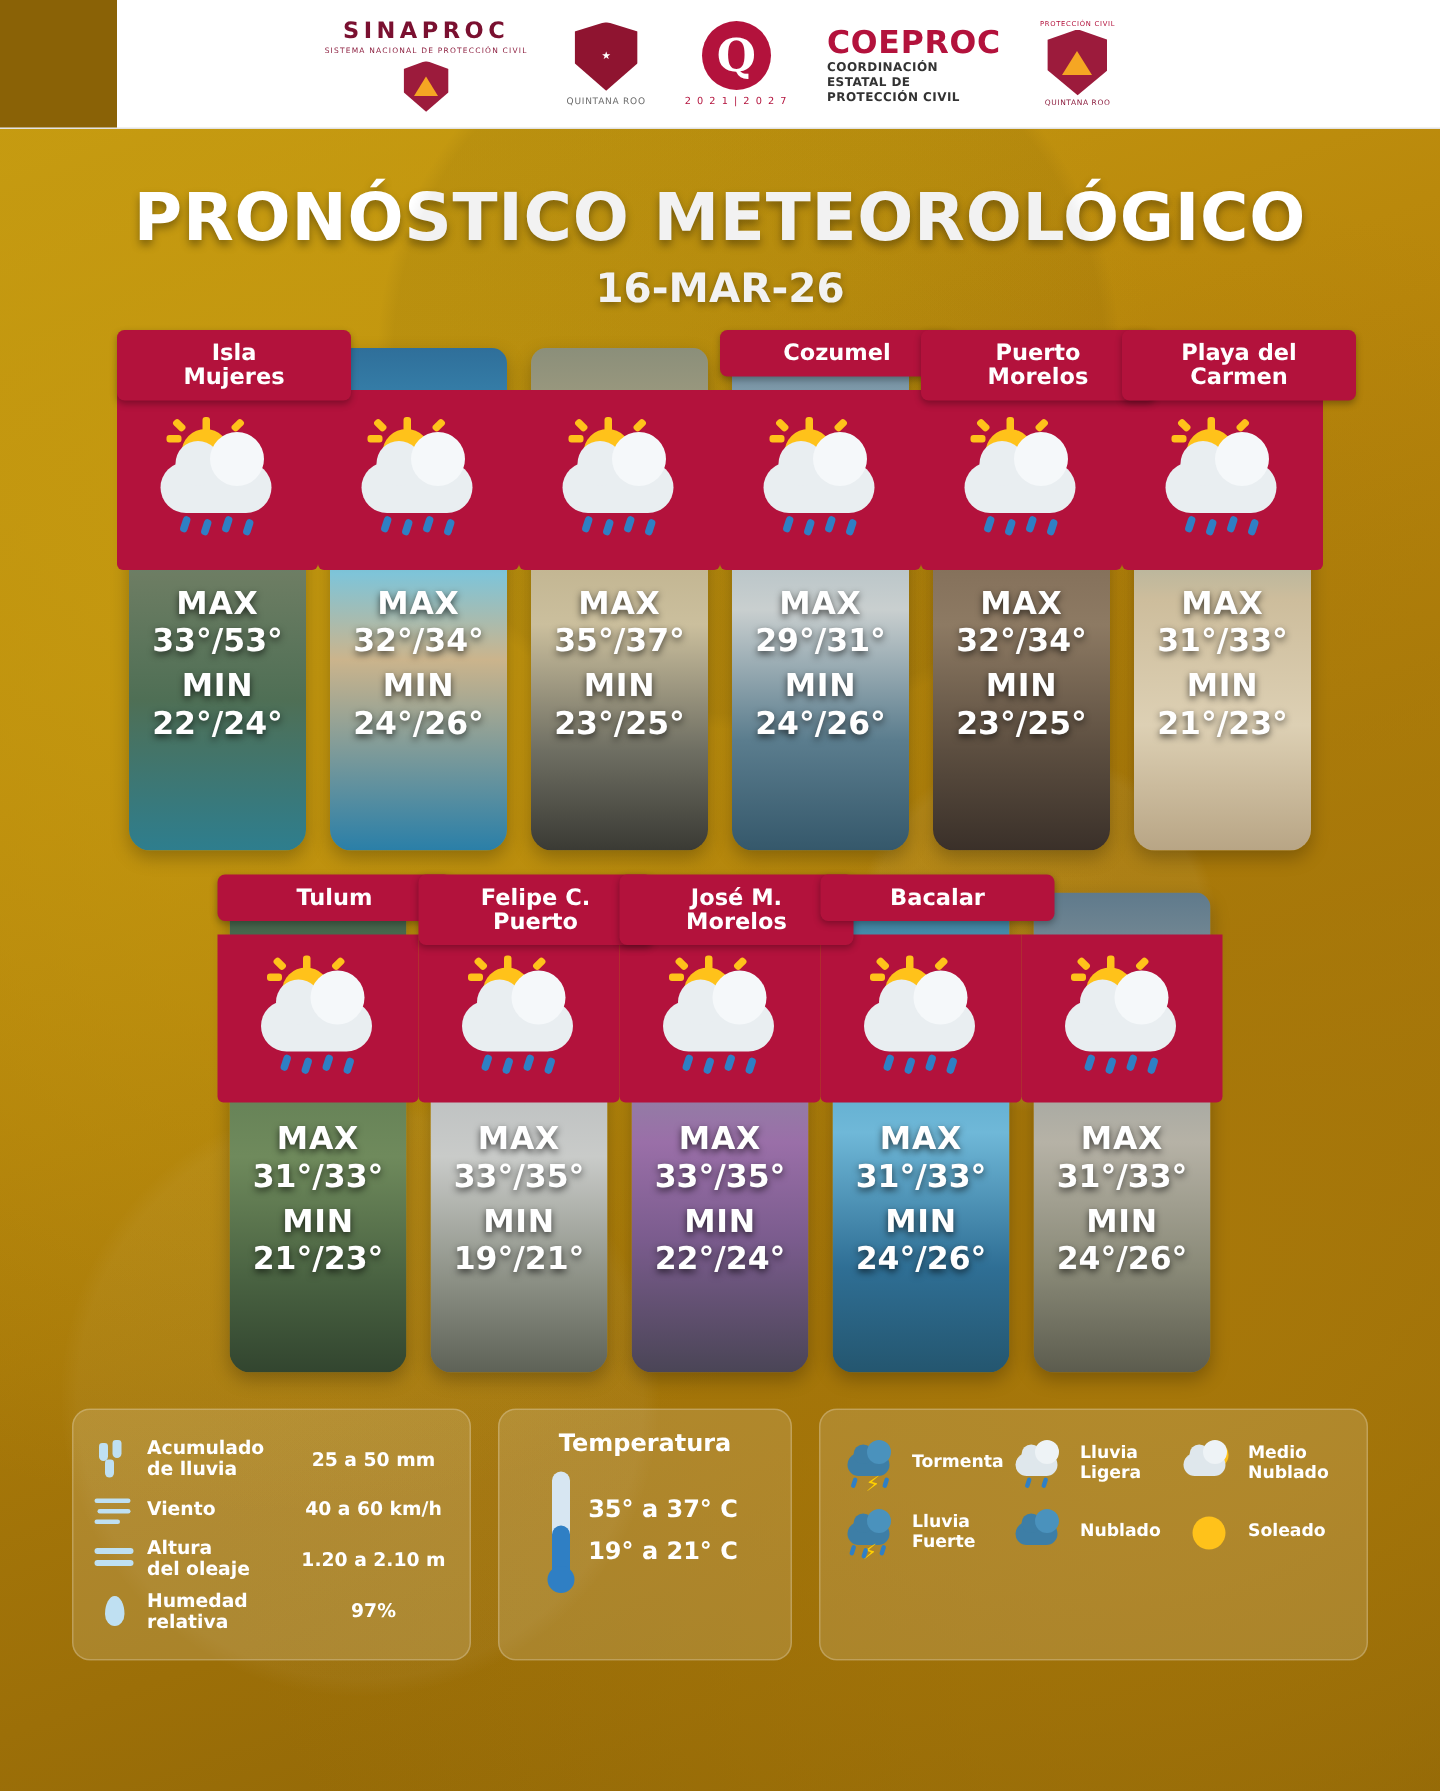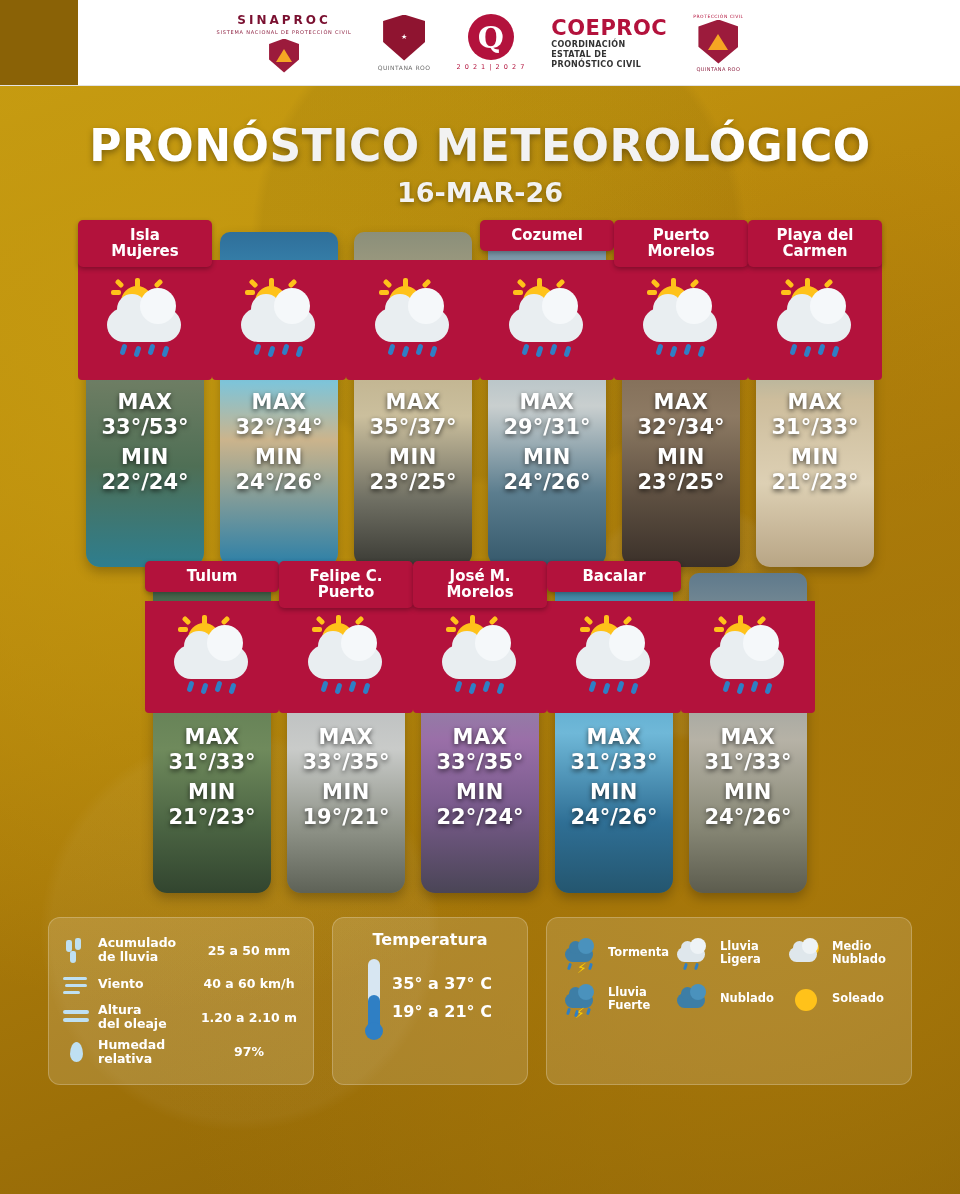--- a/index.html
+++ b/index.html
@@ -35,21 +35,21 @@
     background: #ffffff;
     display: flex; align-items: center; justify-content: center;
     gap: 26px;
     border-bottom: 1px solid #e3e3e3;
   }
   .topbar .side-fill { position:absolute; top:0; bottom:0; width:78px; background:#8a6206; }
   .topbar .side-fill.left { left:0; }
   .logo { display: flex; flex-direction: column; align-items: center; justify-content:center; }
   .logo-sinaproc { align-items: center; }
   .logo-sinaproc .wordmark {
-    font-size: 12px; letter-spacing: 3px; color: #7a1030; font-weight: bold;
+    font-size: 15px; letter-spacing: 3px; color: #7a1030; font-weight: bold;
   }
   .logo-sinaproc .sub {
     font-size: 5px; letter-spacing: 0.8px; color: #8d2040; margin-top: 2px;
   }
   .shield {
     width: 30px; height: 34px; margin-top: 4px;
     background: #9c1b3c;
     clip-path: polygon(50% 0, 100% 16%, 100% 62%, 50% 100%, 0 62%, 0 16%);
     display:flex; align-items:center; justify-content:center;
   }
@@ -92,34 +92,34 @@
     text-shadow: 0 3px 6px rgba(0,0,0,0.35);
   }
   .subtitle {
     font-size: 27px; font-weight: bold; color: #fff; margin-top: 6px;
     text-shadow: 0 2px 5px rgba(0,0,0,0.35);
   }
 
   
   .row { display: flex; justify-content: center; gap: 16px; }
   .row-1 { margin-top: 24px; }
-  .row-2 { margin-top: 6px; }
+  .row-2 { margin-top: 28px; }
 
   .card { width: 118px; position: relative; }
   .card .photo {
     width: 118px; height: 335px;
     border-radius: 10px 10px 14px 14px;
     overflow: hidden; position: relative;
     box-shadow: 0 5px 12px rgba(0,0,0,0.25);
   }
   .row-2 .card .photo { height: 320px; }
   .card .photo .img { position:absolute; inset:0; }
 
   .namebox {
-    position: absolute; top: -12px; left: -8px; width: 134px;
+    position: absolute; top: -12px; left: -8px; width: 156px;
     background: #b3123c; color: #fff; border-radius: 5px;
     font-size: 15px; font-weight: bold; line-height: 1.05;
     text-align: center; padding: 8px 2px 7px; z-index: 4;
     box-shadow: 0 2px 5px rgba(0,0,0,0.3);
   }
   .iconband {
     position:absolute; top: 28px; left: -8px; width: 134px; height: 120px;
     background:#b3123c; z-index: 3; border-radius: 0 0 4px 4px;
     display:flex; align-items:center; justify-content:center;
   }
@@ -235,21 +235,21 @@
 
     <div class="logo logo-q">
       <div class="qmark">Q</div>
       <div class="years">2 0 2 1 | 2 0 2 7</div>
     </div>
 
     <div class="logo logo-coeproc">
       <div class="c1">COEPROC</div>
       <div class="c2" style="white-space:pre-line">COORDINACIÓN
 ESTATAL DE
-PRONÓSTICO CIVIL</div>
+PROTECCIÓN CIVIL</div>
     </div>
 
     <div class="logo logo-pc">
       <div class="pc-label">PROTECCIÓN CIVIL</div>
       <div class="pc-shield">
           <div class="tri"></div>
         </div>
       <div class="pc-cap">QUINTANA ROO</div>
     </div>
   </div>

